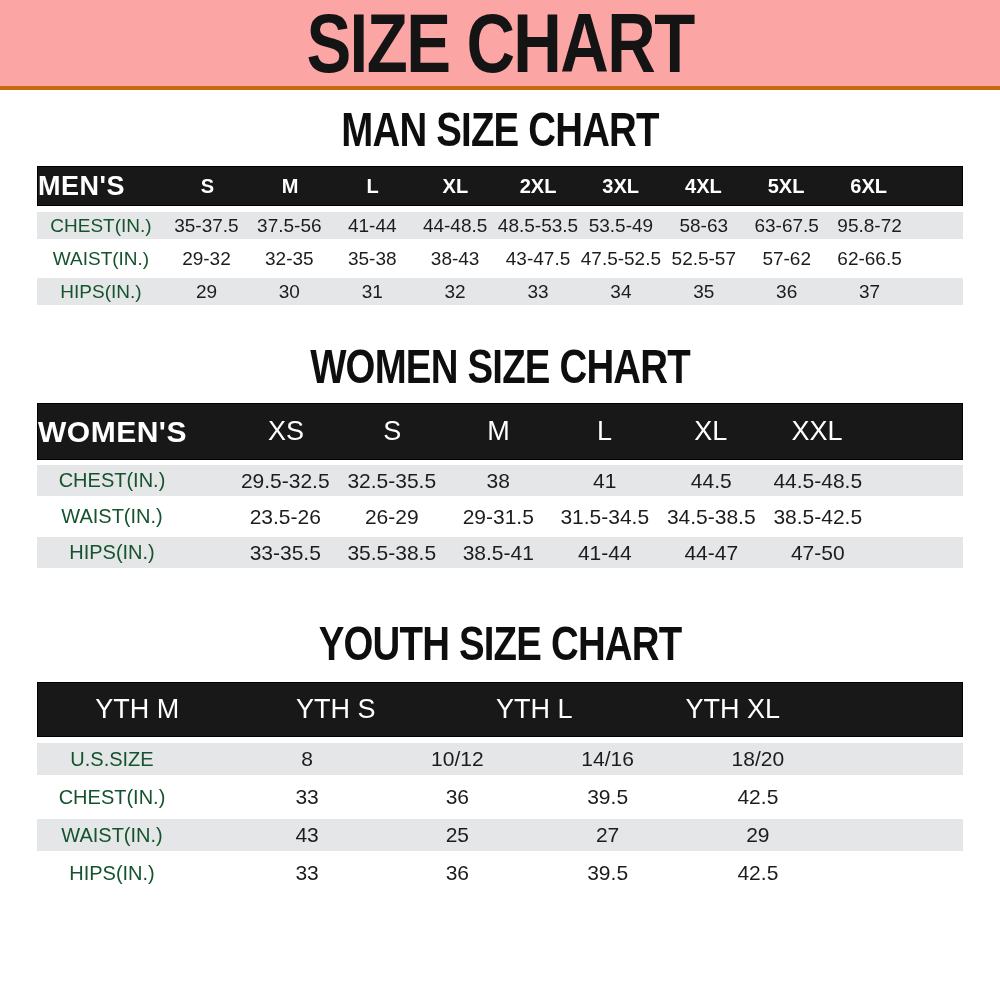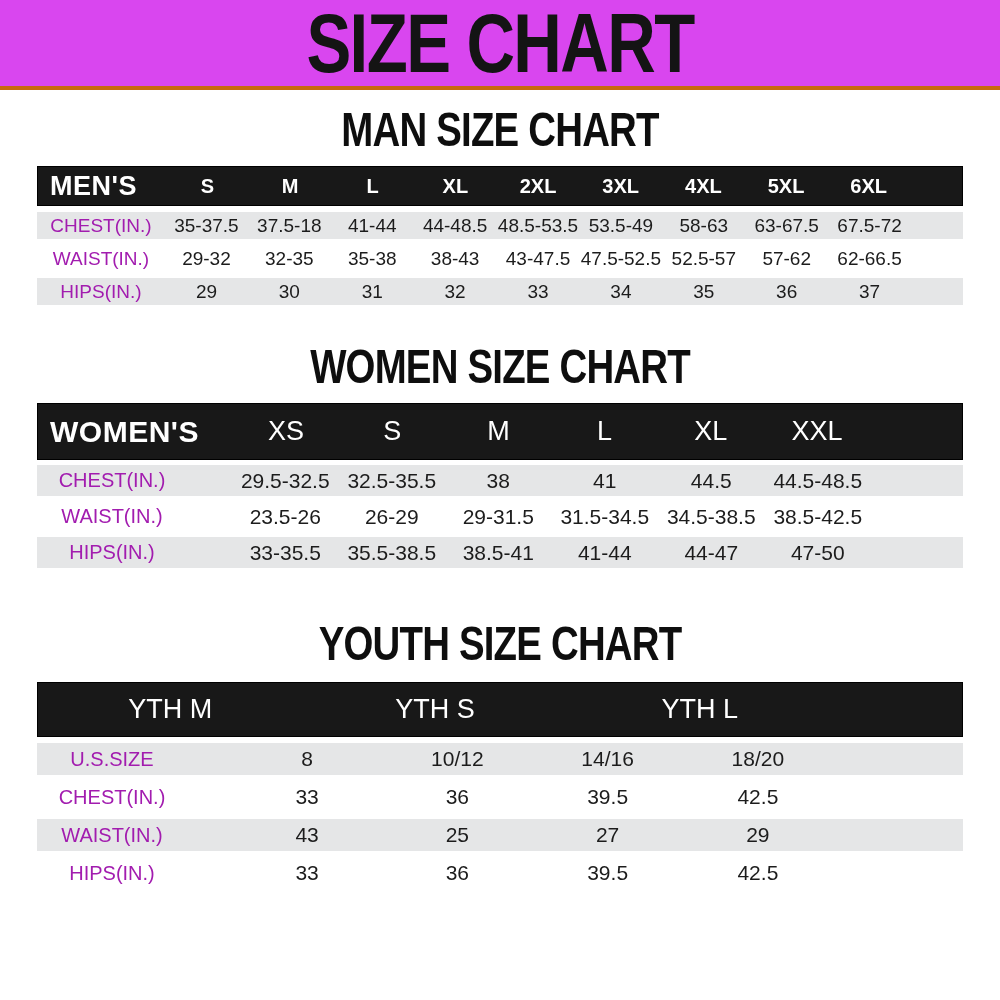--- a/index.html
+++ b/index.html
@@ -4,21 +4,21 @@
 <style>
   html,body{margin:0;padding:0}
   body{
     width:1000px;height:1000px;overflow:hidden;background:#ffffff;
     font-family:"Liberation Sans","DejaVu Sans",sans-serif;
   }
   .page{width:1000px;height:1000px;position:relative}
 
   
   .banner{
-    height:86px;background:#d946ef;border-bottom:4px solid #C8690E;
+    height:86px;background:#fca5a5;border-bottom:4px solid #C8690E;
     display:flex;align-items:center;justify-content:center;
   }
   .banner-title{
     font-weight:bold;font-size:84px;line-height:84px;color:#141414;
     transform:scaleX(.80);letter-spacing:-2px;white-space:nowrap;
   }
 
   
   .section-title{
     font-weight:bold;font-size:48px;line-height:48px;color:#0e0e0e;
@@ -30,34 +30,34 @@
   .sec-youth .section-title{margin:52px 0 14px}
 
   
   .size-table{margin:0 37px}
   .band{
     display:flex;align-items:center;background:#181818;color:#ffffff;
     box-sizing:border-box;padding-right:var(--spacer-w);height:var(--band-h);
     border:1px solid #000;margin-bottom:var(--gap);
   }
   .band-label{
-    width:var(--label-w);box-sizing:border-box;padding-left:12px;
+    width:var(--label-w);box-sizing:border-box;padding-left:0;
     font-weight:bold;font-size:var(--band-label-fs);letter-spacing:.5px;white-space:nowrap;
   }
   .band-col{flex:1;text-align:center;font-size:var(--band-col-fs);font-weight:var(--band-col-w);white-space:nowrap}
   .trow{
     display:flex;align-items:center;box-sizing:border-box;
     padding-right:var(--spacer-w);height:var(--row-h);margin-bottom:var(--gap);
     font-size:var(--cell-fs);color:#1c1c1c;
   }
   .trow.gray{background:#E5E6E7}
   .trow.white{background:#ffffff}
   .row-label{
     width:var(--label-w);box-sizing:border-box;text-align:center;
-    padding-right:var(--label-pad,0);font-size:var(--label-fs);color:#a21caf;white-space:nowrap;
+    padding-right:var(--label-pad,0);font-size:var(--label-fs);color:#14532d;white-space:nowrap;
   }
   .cell{flex:1;text-align:center;white-space:nowrap}
 
   .men{  --label-w:128px;--spacer-w:52px; --band-h:40px;--row-h:27px;--gap:6px;
          --band-label-fs:27px;--band-col-fs:20px;--band-col-w:700;--cell-fs:19px;--label-fs:19px}
   .women{--label-w:195px;--spacer-w:92px; --band-h:57px;--row-h:31px;--gap:5px;
          --band-label-fs:30px;--band-col-fs:27px;--band-col-w:400;--cell-fs:21px;--label-fs:20px;--label-pad:45px}
   .youth{--label-w:195px;--spacer-w:130px;--band-h:55px;--row-h:32px;--gap:6px;
          --band-label-fs:30px;--band-col-fs:27px;--band-col-w:400;--cell-fs:21px;--label-fs:20px;--label-pad:45px}
 
@@ -88,28 +88,28 @@
           <span class="band-col">XL</span>
           <span class="band-col">2XL</span>
           <span class="band-col">3XL</span>
           <span class="band-col">4XL</span>
           <span class="band-col">5XL</span>
           <span class="band-col">6XL</span>
         </div>
         <div class="trow gray">
           <span class="row-label">CHEST(IN.)</span>
           <span class="cell">35-37.5</span>
-          <span class="cell">37.5-18</span>
+          <span class="cell">37.5-56</span>
           <span class="cell">41-44</span>
           <span class="cell">44-48.5</span>
           <span class="cell">48.5-53.5</span>
           <span class="cell">53.5-49</span>
           <span class="cell">58-63</span>
           <span class="cell">63-67.5</span>
-          <span class="cell">67.5-72</span>
+          <span class="cell">95.8-72</span>
         </div>
         <div class="trow white">
           <span class="row-label">WAIST(IN.)</span>
           <span class="cell">29-32</span>
           <span class="cell">32-35</span>
           <span class="cell">35-38</span>
           <span class="cell">38-43</span>
           <span class="cell">43-47.5</span>
           <span class="cell">47.5-52.5</span>
           <span class="cell">52.5-57</span>
@@ -173,20 +173,21 @@
       </div>
   </section>
 
   <section class="sec-youth">
     <h2 class="section-title">YOUTH SIZE CHART</h2>
     <div class="size-table youth">
         <div class="band">
           <span class="band-col">YTH M</span>
           <span class="band-col">YTH S</span>
           <span class="band-col">YTH L</span>
+          <span class="band-col">YTH XL</span>
         </div>
         <div class="trow gray">
           <span class="row-label">U.S.SIZE</span>
           <span class="cell">8</span>
           <span class="cell">10/12</span>
           <span class="cell">14/16</span>
           <span class="cell">18/20</span>
         </div>
         <div class="trow white">
           <span class="row-label">CHEST(IN.)</span>

